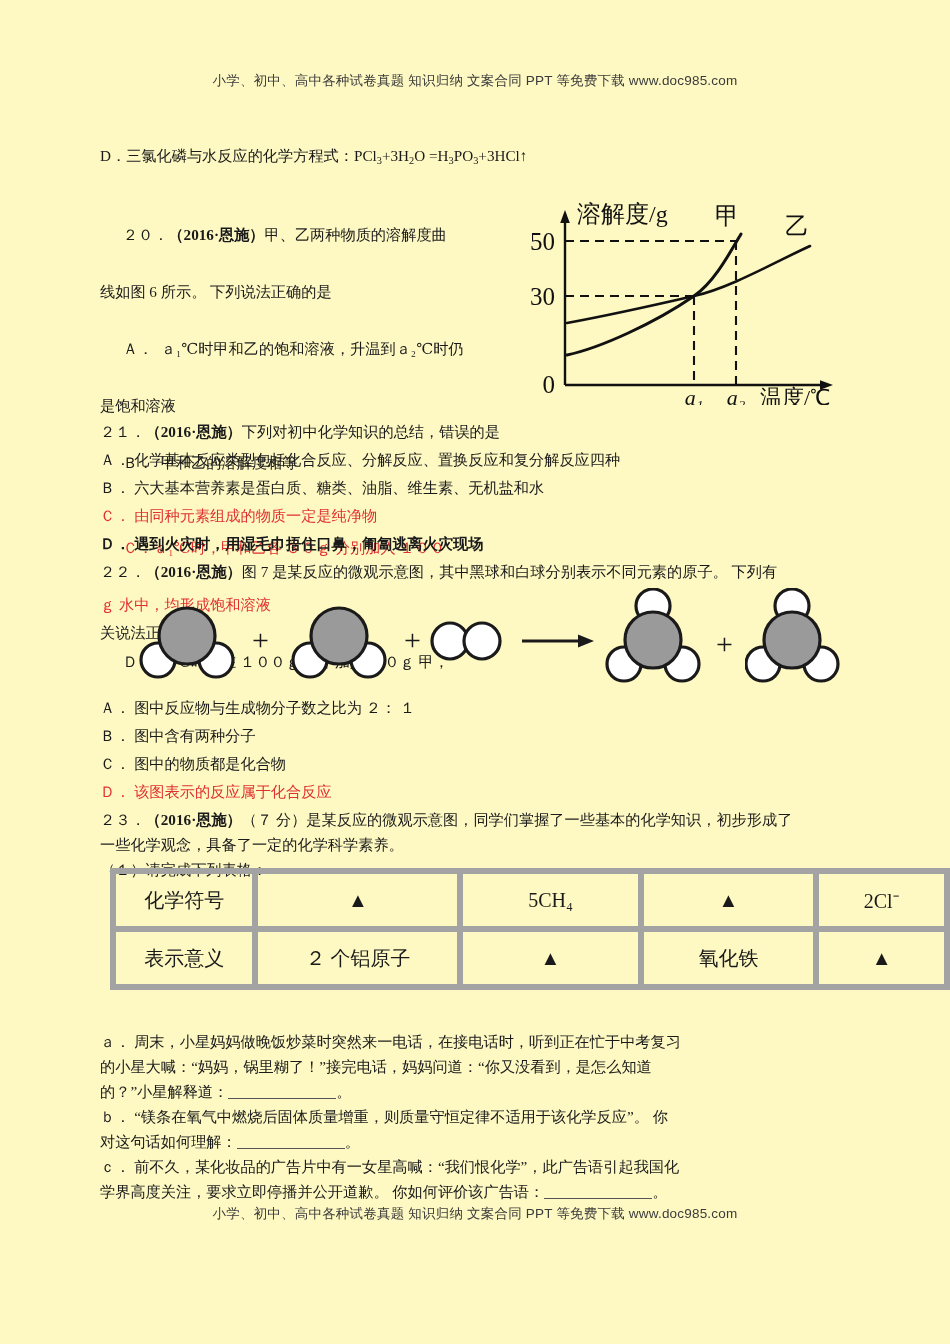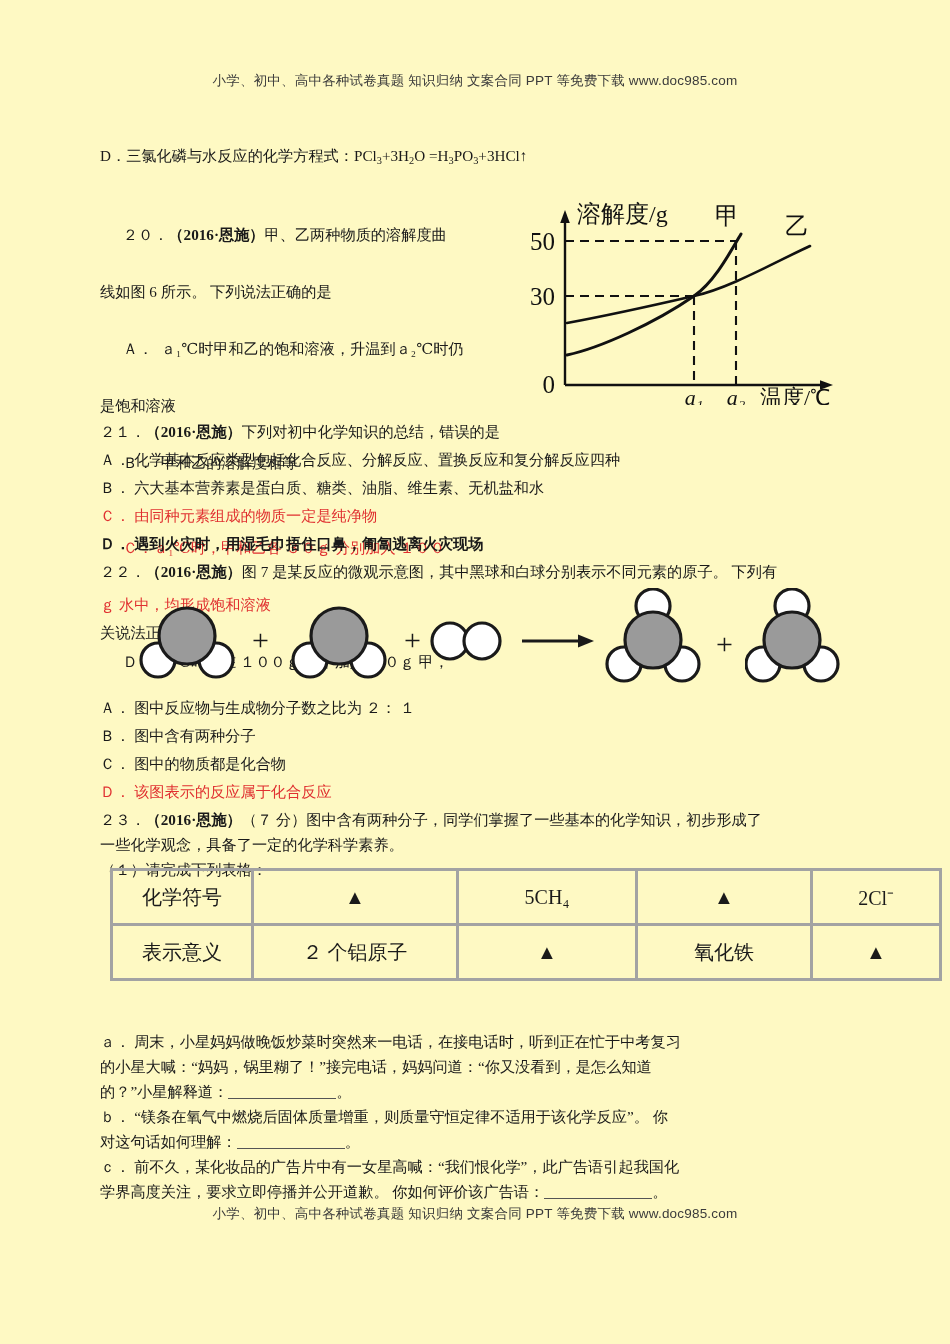--- a/index.html
+++ b/index.html
@@ -67,21 +67,21 @@
   #mol-wrap { position: absolute; left: 130px; top: 588px; width: 640px; height: 100px; }
 
   
   #tbl-wrap { position: absolute; left: 110px; top: 868px; }
   table.sym {
     border-collapse: collapse;
     border: 2px solid #1a1a1a;
     table-layout: fixed;
   }
   table.sym td {
-    border: 3px solid #a3a3a3;
+    border: 6px solid #a3a3a3;
     height: 52px;
     text-align: center;
     vertical-align: middle;
     font-size: 20px;
     font-family: "Liberation Serif", serif;
     padding: 0 8px;
   }
   table.sym td.c0 { width: 122px; }
   table.sym td.c1 { width: 186px; }
   table.sym td.c2 { width: 160px; }
@@ -253,21 +253,21 @@
   <div class="row" style="top:750px;">
     <span>Ｃ．</span>
     <span>图中的物质都是化合物</span>
   </div>
   <div class="row red" style="top:778px;">
     <span>Ｄ．</span>
     <span>该图表示的反应属于化合反应</span>
   </div>
 
   <div class="row" style="top:806px;">
-    <span>２３．</span><span class="src">（2016·恩施）</span><span>（７ 分）</span><span>图中含有两种分子，同学们掌握了一些基本的化学知识，初步形成了</span>
+    <span>２３．</span><span class="src">（2016·恩施）</span><span>（７ 分）</span><span>是某反应的微观示意图，同学们掌握了一些基本的化学知识，初步形成了</span>
   </div>
   <div class="row" style="top:831px;">一些化学观念，具备了一定的化学科学素养。</div>
   <div class="row" style="top:856px;">（１）请完成下列表格：</div>
 
   <div id="tbl-wrap">
     <table class="sym">
       <tbody>
           <tr>
         <td class="c0">化学符号</td>
         <td class="c1">▲</td>

